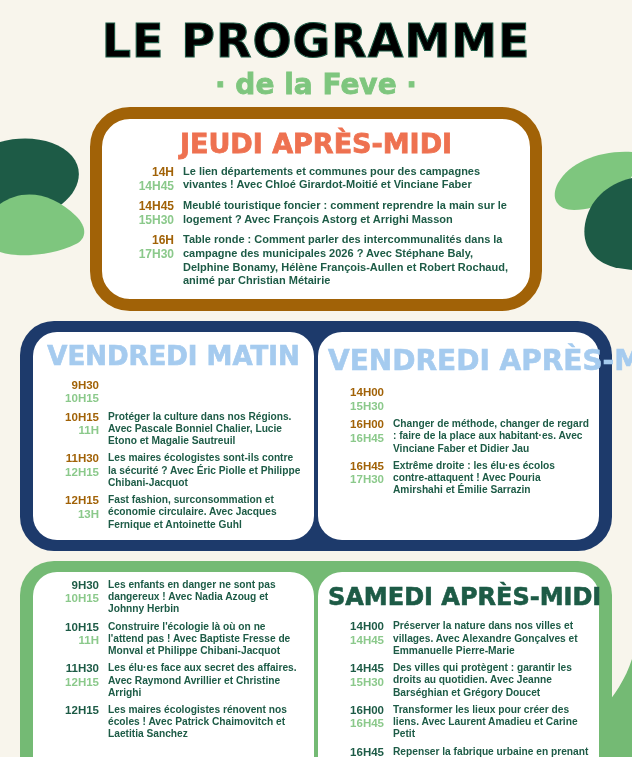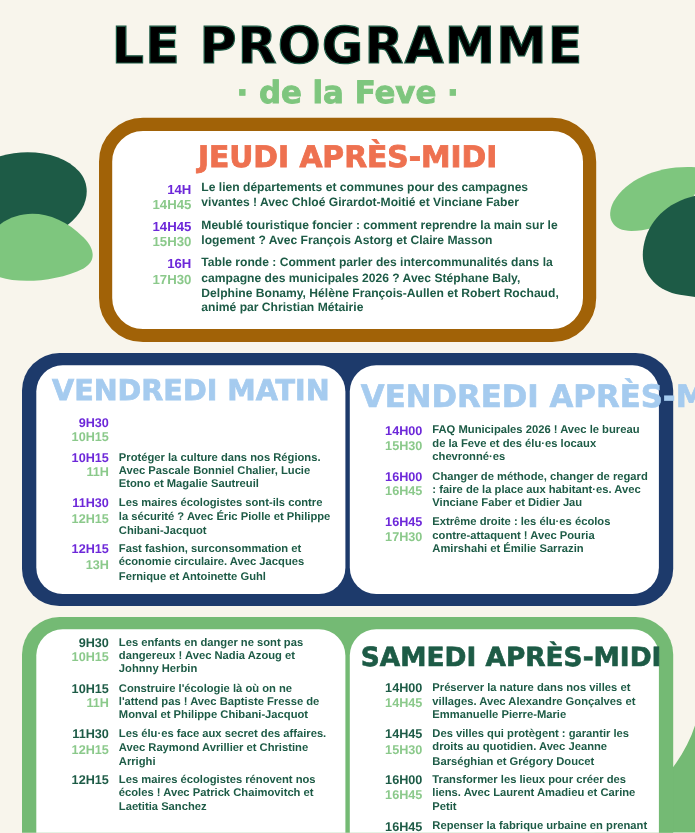--- a/index.html
+++ b/index.html
@@ -80,21 +80,21 @@
   .item + .item { margin-top:6px; }
   .times {
     flex:0 0 56px;
     text-align:right;
     margin-right:9px;
     font-weight:bold;
     font-size:12px;
     line-height:1.18;
     white-space:nowrap;
   }
-  .ts { color:#6d28d9; }
+  .ts { color:#a16207; }
   .sec-samedi .ts { color:#1D5B46; }
   .te { color:#8BC98B; }
   .desc {
     flex:1;
     color:#1D5B46;
     font-weight:bold;
     font-size:11px;
     line-height:1.24;
   }
   .duo .times { font-size:11.5px; }
@@ -132,21 +132,21 @@
         <div class="te">14H45</div>
       </div>
       <div class="desc">Le lien départements et communes pour des campagnes vivantes ! Avec Chloé Girardot-Moitié et Vinciane Faber</div>
     </div>
 
     <div class="item">
       <div class="times">
         <div class="ts">14H45</div>
         <div class="te">15H30</div>
       </div>
-      <div class="desc">Meublé touristique foncier : comment reprendre la main sur le logement ? Avec François Astorg et Claire Masson</div>
+      <div class="desc">Meublé touristique foncier : comment reprendre la main sur le logement ? Avec François Astorg et Arrighi Masson</div>
     </div>
 
     <div class="item">
       <div class="times">
         <div class="ts">16H</div>
         <div class="te">17H30</div>
       </div>
       <div class="desc">Table ronde : Comment parler des intercommunalités dans la campagne des municipales 2026 ? Avec Stéphane Baly, Delphine Bonamy, Hélène François-Aullen et Robert Rochaud, animé par Christian Métairie</div>
     </div>
   </section>
@@ -189,21 +189,20 @@
     </div>
 
     <div class="panel">
       <h2 class="sec-title h-va">VENDREDI APRÈS-MIDI</h2>
 
       <div class="item">
         <div class="times">
           <div class="ts">14H00</div>
           <div class="te">15H30</div>
         </div>
-        <div class="desc">FAQ Municipales 2026 ! Avec le bureau de la Feve et des élu·es locaux chevronné·es</div>
       </div>
 
       <div class="item">
         <div class="times">
           <div class="ts">16H00</div>
           <div class="te">16H45</div>
         </div>
         <div class="desc">Changer de méthode, changer de regard : faire de la place aux habitant·es. Avec Vinciane Faber et Didier Jau</div>
       </div>
 

